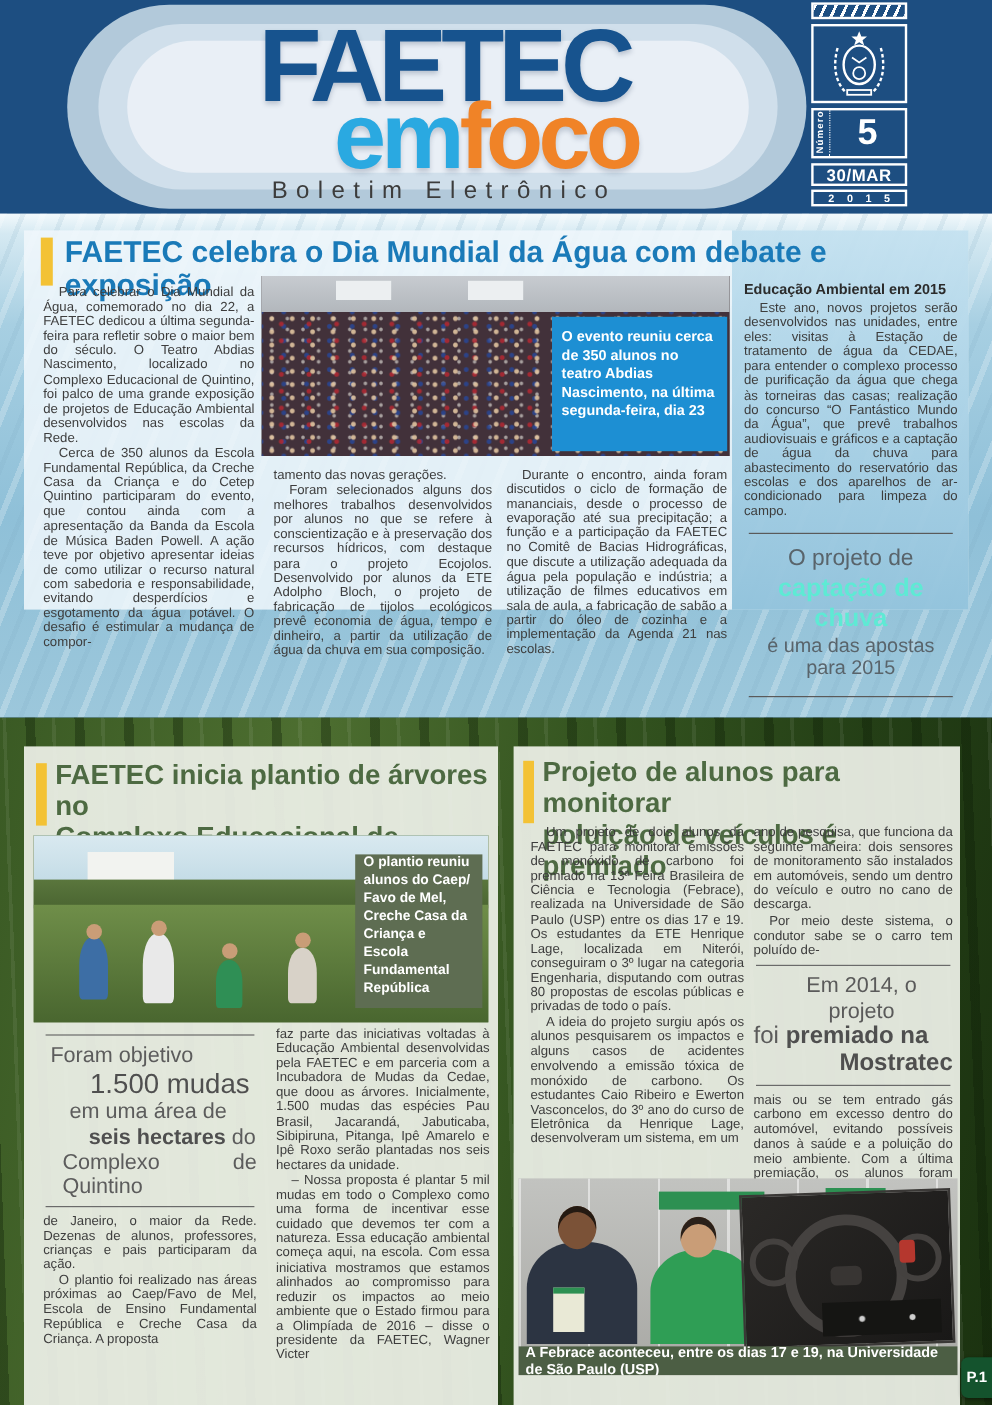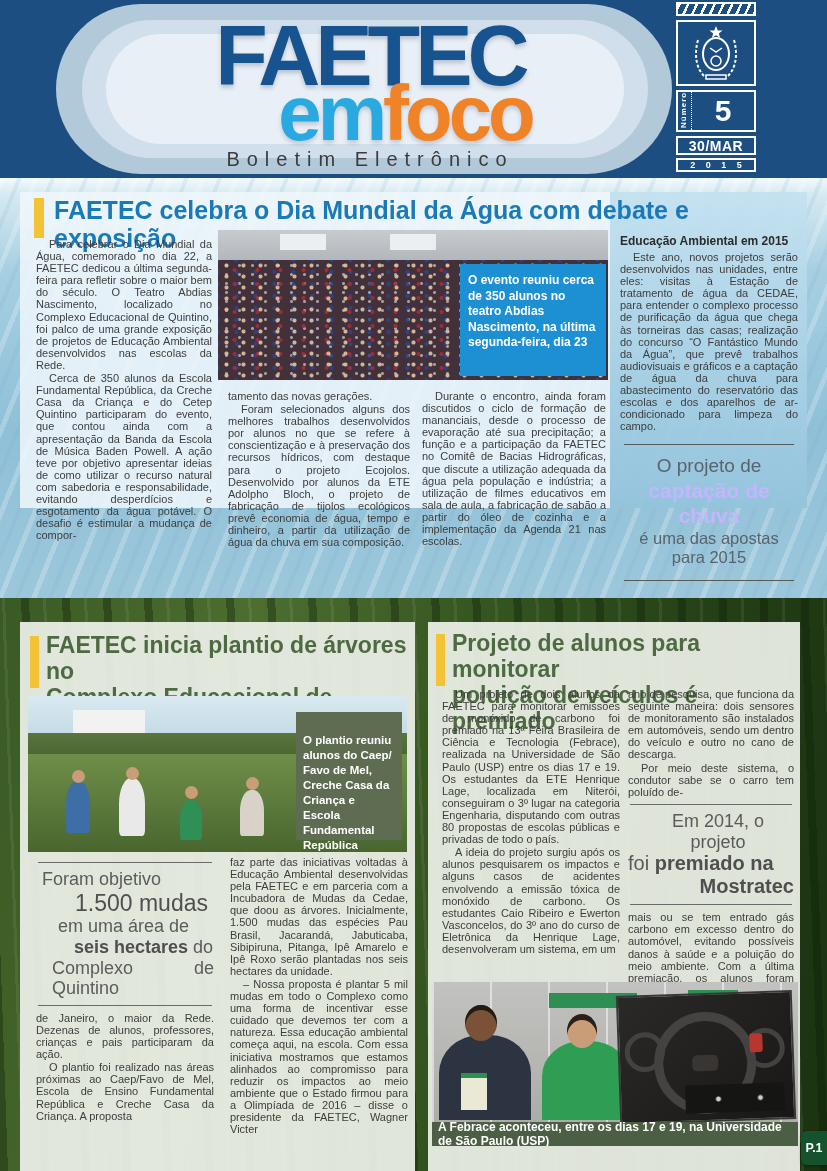--- a/index.html
+++ b/index.html
@@ -50,21 +50,21 @@
   .body-text p{margin:0 0 1px 0;}
   .body-text p.ind{text-indent:13px;}
   .a1-col1{position:absolute;left:16px;top:46px;width:176px;}
   .a1-col2{position:absolute;left:208px;top:198px;width:182px;}
   .a1-col3{position:absolute;left:402px;top:198px;width:184px;}
   .a1-sidebar{position:absolute;left:600px;top:42px;width:178px;}
   .a1-sidebar h3{margin:0 0 3px 0;font-size:12px;color:#2b2b2b;}
   .pull-hr{border:none;border-top:1px solid #5a5a5a;margin:12px 4px 10px 4px;}
   .a1-quote{color:#59646b;text-align:center;line-height:1.2;}
   .a1-quote .q1{font-size:19px;}
-  .a1-quote .q2{font-size:21px;font-weight:bold;color:#c4b5fd;}
+  .a1-quote .q2{font-size:21px;font-weight:bold;color:#5eead4;}
   .a1-quote .q3,.a1-quote .q4{font-size:16.5px;}
   
   .photo1{position:absolute;left:198px;top:38px;width:390px;height:150px;overflow:hidden;background:#3b2f31;}
   .s1-wall{position:absolute;left:0;top:0;right:0;height:24%;background:linear-gradient(180deg,#c7cbd0,#aeb3b8);}
   .s1-screen{position:absolute;background:#eceff1;width:46px;height:16px;top:4px;}
   .s1-crowd{position:absolute;left:0;right:0;top:20%;bottom:0;background-color:#42313a;
     background-image:
       radial-gradient(circle,rgba(225,196,160,.9) 1.5px,transparent 2.5px),
       radial-gradient(circle,rgba(180,40,50,.85) 1.5px,transparent 2.5px),
       radial-gradient(circle,rgba(40,70,150,.85) 1.5px,transparent 2.5px),
@@ -77,21 +77,21 @@
   .a2-box{position:absolute;left:20px;top:622px;width:395px;height:549px;background:rgba(238,241,232,.93);}
   .green-title{position:absolute;font-size:23px;font-weight:bold;color:#4d6a42;line-height:1.13;}
   .photo2{position:absolute;left:8px;top:74px;width:379px;height:156px;overflow:hidden;background:#55713a;}
   .s2-sky{position:absolute;left:0;top:0;right:0;height:30%;background:linear-gradient(#d9e9f0,#bfd9e4);}
   .s2-building{position:absolute;left:12%;top:9%;width:72px;height:26px;background:#f2f3f0;border-bottom:6px solid #c96f3a;}
   .s2-trees{position:absolute;left:0;right:0;top:24%;height:15%;background:linear-gradient(#5a763d,#4a6531);}
   .s2-field{position:absolute;left:0;right:0;top:37%;bottom:0;background:linear-gradient(#6f8e49,#49662f);}
   .fig{position:absolute;border-radius:45% 45% 10% 10%;}
   .head{position:absolute;width:13px;height:13px;border-radius:50%;background:#c99d77;}
   .caption2{position:absolute;left:268px;top:16px;width:106px;height:128px;background:#5e6d52;
-    color:#fff;font-size:11.5px;font-weight:bold;line-height:1.3;padding:21px 7px;box-sizing:border-box;}
+    color:#fff;font-size:11.5px;font-weight:bold;line-height:1.3;padding:0 7px;box-sizing:border-box;}
   .a2-col1{position:absolute;left:16px;top:234px;width:178px;}
   .a2-col2{position:absolute;left:210px;top:234px;width:178px;}
   .a2-quote{color:#5c5c5c;line-height:1.15;}
   .a2-quote .hr{border:none;border-top:1px solid #6a6a6a;margin:6px 2px;}
   .a2-quote .q1{font-size:18px;padding-left:6px;}
   .a2-quote .q2{font-size:23px;font-weight:normal;text-align:right;padding-right:6px;color:#4f4f4f;}
   .a2-quote .q3{font-size:18px;padding-left:22px;}
   .a2-quote .q4{font-size:18px;padding-left:38px;}
   .a2-quote .q5{font-size:18px;padding-left:16px;}
   .bold{font-weight:bold;color:#4f4f4f;}

